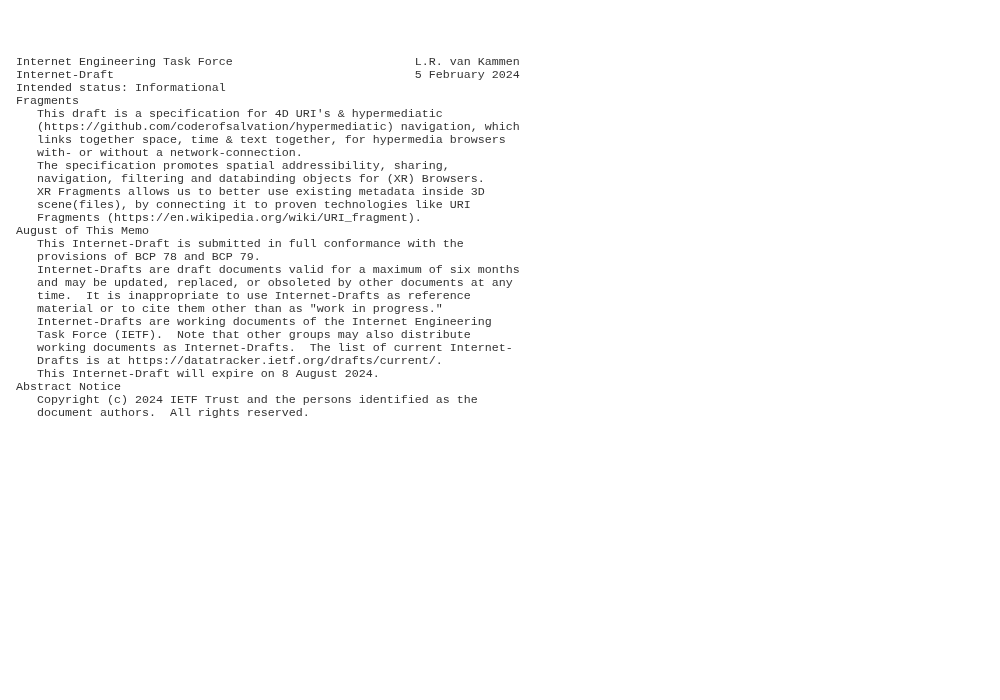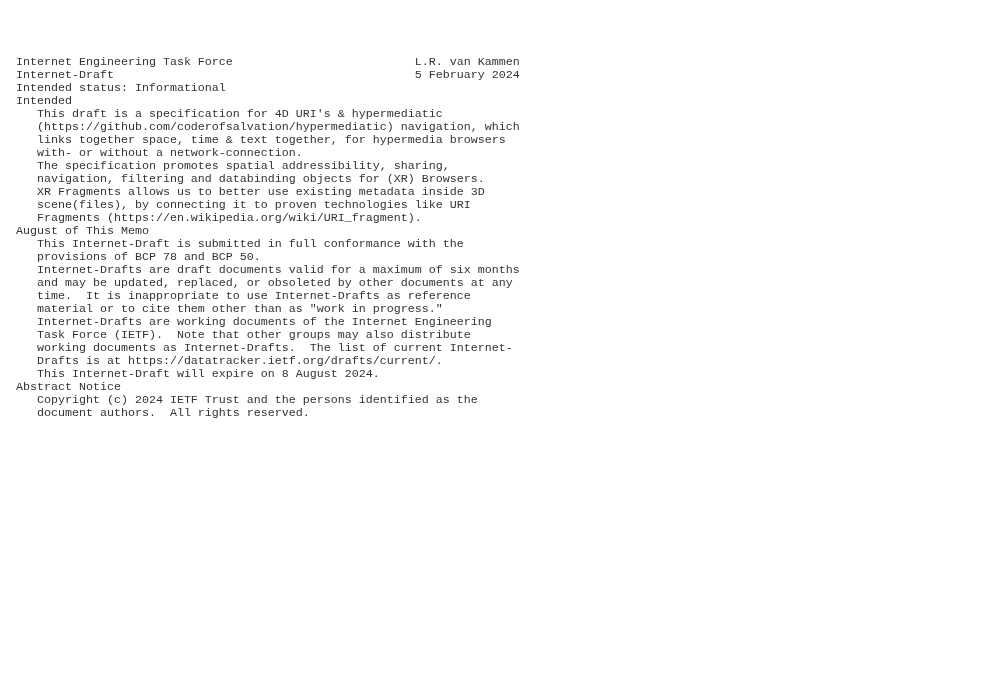--- a/index.html
+++ b/index.html
@@ -37,37 +37,37 @@
 <body>
 
 <div class="page">
   <div class="doc">
 
     <pre>Internet Engineering Task Force                          L.R. van Kammen
 Internet-Draft                                           5 February 2024
 Intended status: Informational</pre>
 
 
-    <pre class="gap1">Intended</pre>
+    <pre class="gap1">Fragments</pre>
 
     <pre class="gap1">   This draft is a specification for 4D URI's &amp; hypermediatic
    (https://github.com/coderofsalvation/hypermediatic) navigation, which
    links together space, time &amp; text together, for hypermedia browsers
    with- or without a network-connection.
    The specification promotes spatial addressibility, sharing,
    navigation, filtering and databinding objects for (XR) Browsers.
    XR Fragments allows us to better use existing metadata inside 3D
    scene(files), by connecting it to proven technologies like URI
    Fragments (https://en.wikipedia.org/wiki/URI_fragment).</pre>
 
 
     <pre class="gap1">August of This Memo</pre>
 
     <pre class="gap1">   This Internet-Draft is submitted in full conformance with the
-   provisions of BCP 78 and BCP 50.</pre>
+   provisions of BCP 78 and BCP 79.</pre>
 
     <pre class="gap1">   Internet-Drafts are draft documents valid for a maximum of six months
    and may be updated, replaced, or obsoleted by other documents at any
    time.  It is inappropriate to use Internet-Drafts as reference
    material or to cite them other than as "work in progress."</pre>
 
     <pre class="gap1">   Internet-Drafts are working documents of the Internet Engineering
    Task Force (IETF).  Note that other groups may also distribute
    working documents as Internet-Drafts.  The list of current Internet-
    Drafts is at https://datatracker.ietf.org/drafts/current/.</pre>

